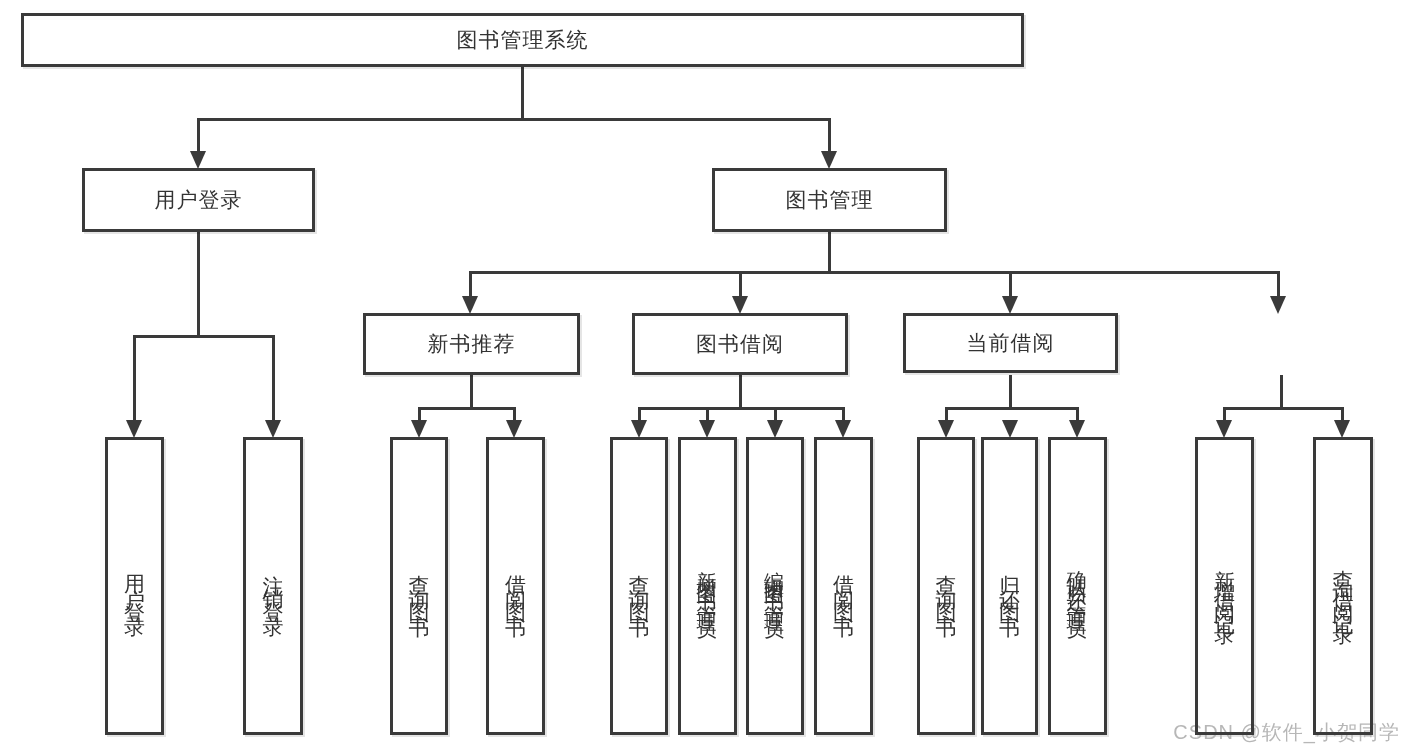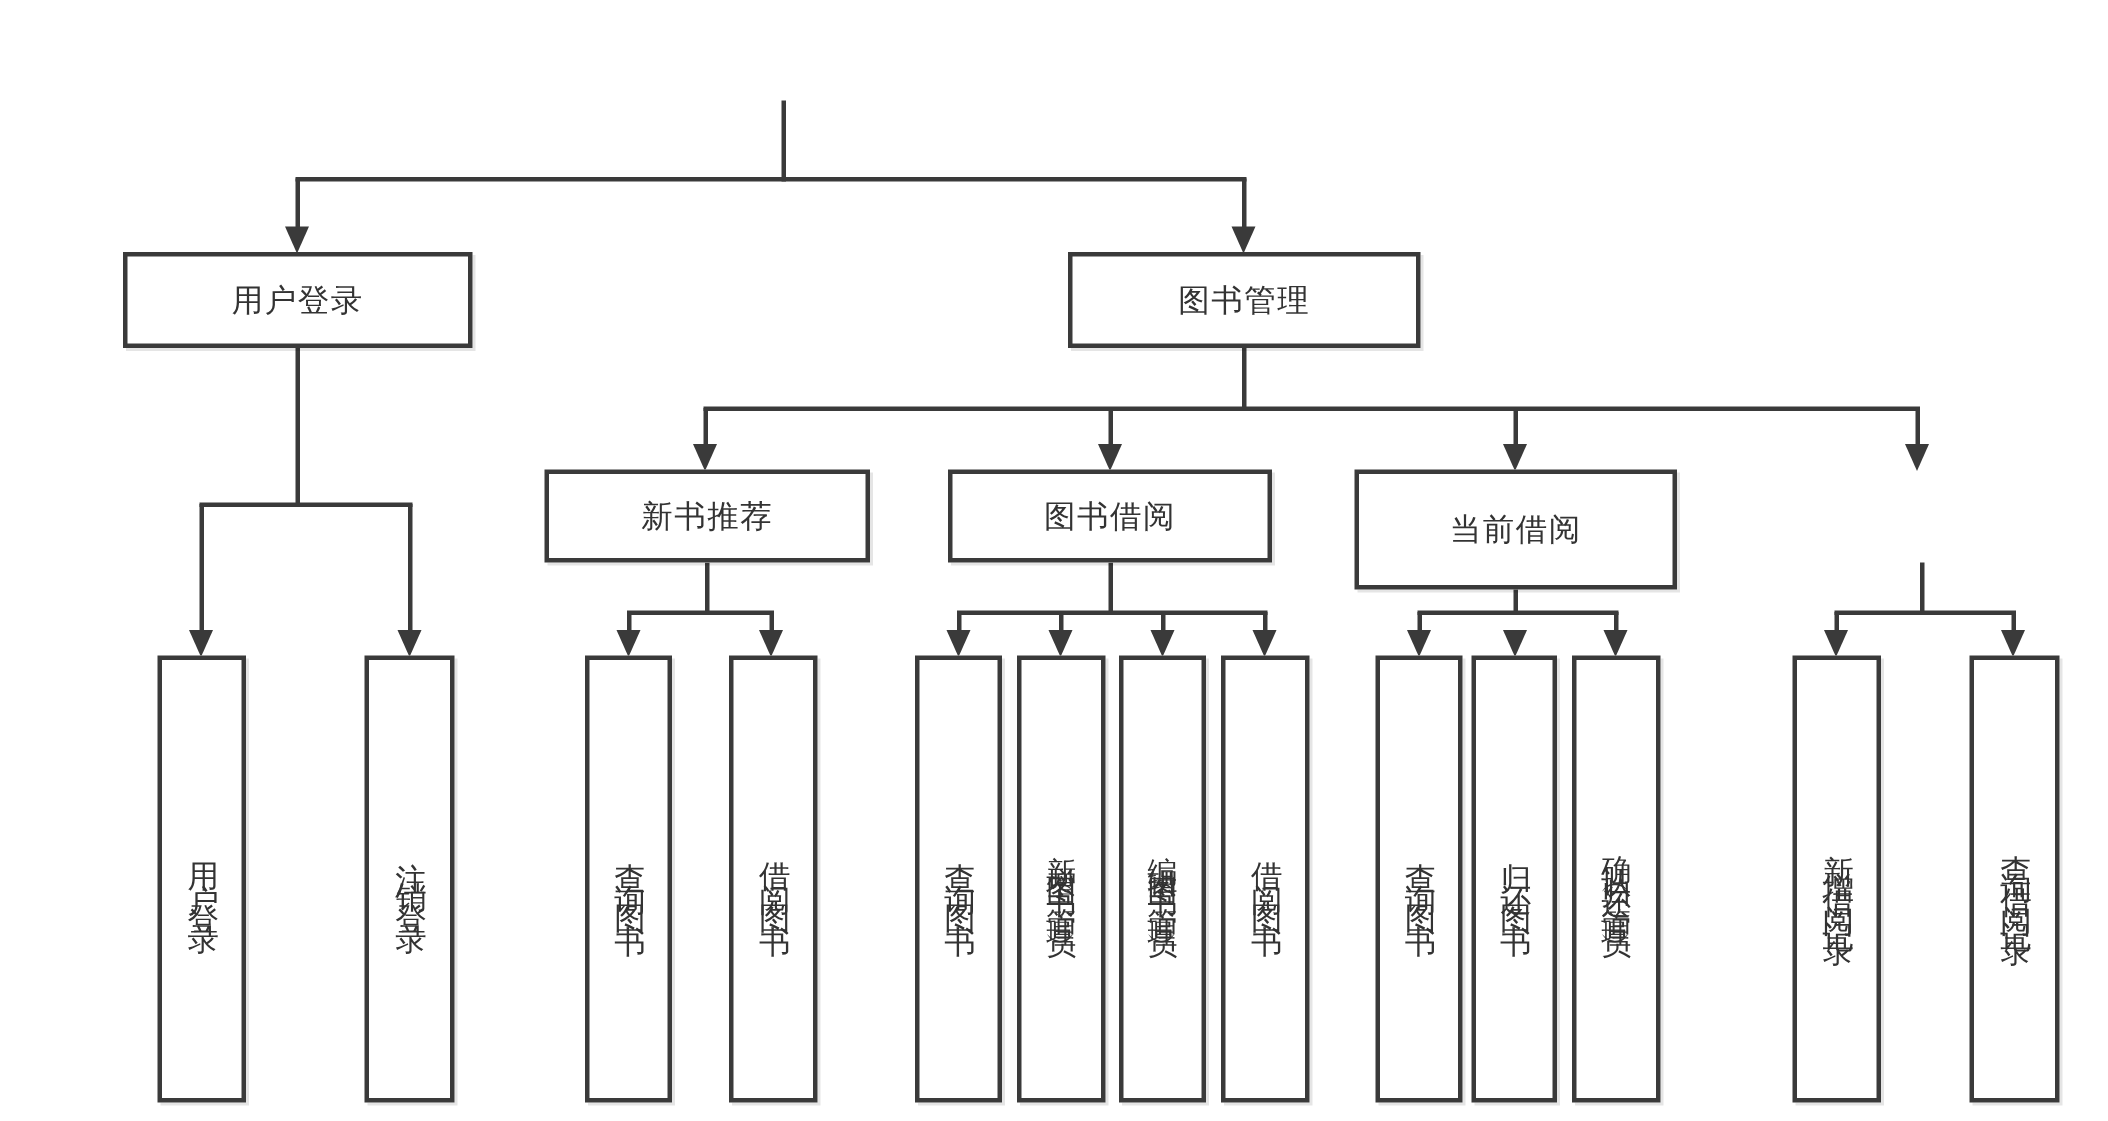--- a/index.html
+++ b/index.html
@@ -99,35 +99,38 @@
       <div class="arrow" style="left: 699px; top: 420px;"></div>
       <div class="arrow" style="left: 767px; top: 420px;"></div>
       <div class="arrow" style="left: 835px; top: 420px;"></div>
       <div class="arrow" style="left: 938px; top: 420px;"></div>
       <div class="arrow" style="left: 1002px; top: 420px;"></div>
       <div class="arrow" style="left: 1069px; top: 420px;"></div>
       <div class="arrow" style="left: 1216px; top: 420px;"></div>
       <div class="arrow" style="left: 1334px; top: 420px;"></div>
     </div>
 
+  <div class="box" style="left:21px;top:13px;width:1003px;height:54px;">
+    <span>图书管理系统</span>
+  </div>
 
   <div class="box" style="left:82px;top:168px;width:233px;height:64px;">
     <span>用户登录</span>
   </div>
   <div class="box" style="left:712px;top:168px;width:235px;height:64px;">
     <span>图书管理</span>
   </div>
 
   <div class="box" style="left:363px;top:313px;width:217px;height:62px;">
     <span>新书推荐</span>
   </div>
   <div class="box" style="left:632px;top:313px;width:216px;height:62px;justify-content:center;">
     <span>图书借阅</span>
   </div>
-  <div class="box" style="left:903px;top:313px;width:215px;height:80px;">
+  <div class="box" style="left:903px;top:313px;width:215px;height:60px;">
     <span>当前借阅</span>
   </div>
 
   <div class="box leaf" style="left:105px;top:437px;width:59px;height:298px;">
     <span>用户登录</span>
   </div>
   <div class="box leaf" style="left:243px;top:437px;width:60px;height:298px;">
     <span>注销登录</span>
   </div>
 
@@ -161,13 +164,14 @@
     <span>确认归还（管理员）</span>
   </div>
 
   <div class="box leaf med" style="left:1195px;top:437px;width:59px;height:298px;">
     <span>新增借阅记录</span>
   </div>
   <div class="box leaf med" style="left:1313px;top:437px;width:60px;height:298px;">
     <span>查询借阅记录</span>
   </div>
 
+  <div id="watermark">CSDN @软件_小贺同学</div>
 </div>
 
 </body></html>

